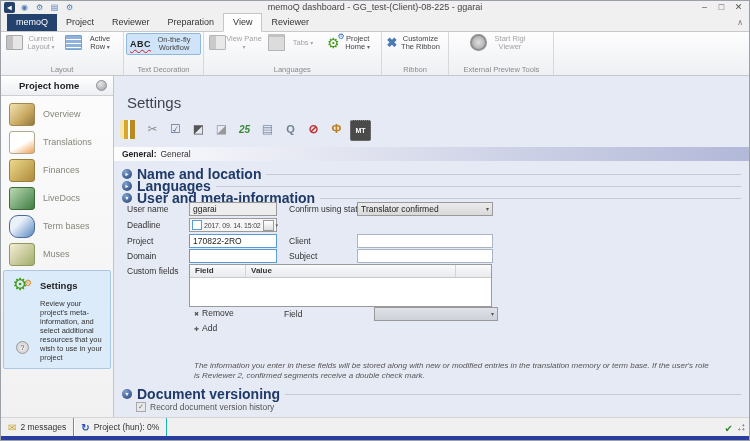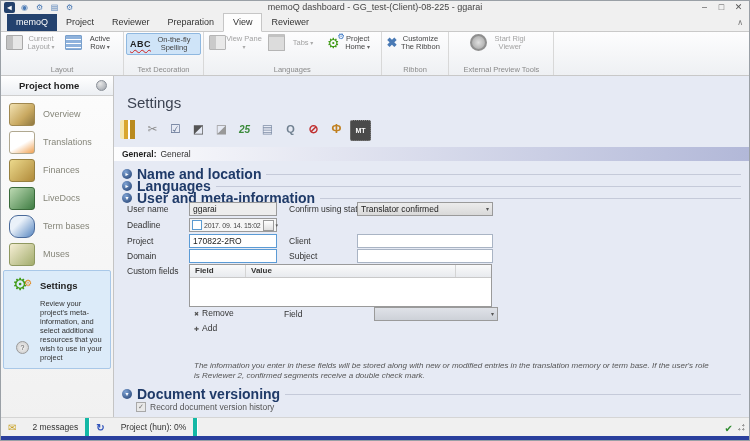--- a/index.html
+++ b/index.html
@@ -130,21 +130,21 @@
 
   .note{position:absolute;font-size:8px;font-style:italic;color:#555;line-height:9.5px;}
 
   .cb-gray{width:8px;height:8px;border:1px solid #a8a8a8;background:#e8e8e8;font-size:7px;line-height:8px;text-align:center;color:#777;flex:none;}
   .cb-gray::before{content:"\2713";}
   .record-row{position:absolute;display:flex;align-items:center;gap:4px;}
   .record-row .rr-label{font-size:8.5px;color:#555;}
 
   
   .statusbar{position:absolute;left:0;right:0;bottom:4px;height:18px;background:#f0f0f0;border-top:1px solid #d5d5d5;display:flex;align-items:stretch;}
-  .scell{display:flex;align-items:center;gap:16px;padding:0 7px;border-right:4px solid #14b8a6;box-shadow:1px 0 0 #fff;font-size:8.5px;color:#333;}
+  .scell{display:flex;align-items:center;gap:4px;padding:0 7px;border-right:1px solid #14b8a6;box-shadow:1px 0 0 #fff;font-size:8.5px;color:#333;}
   .envelope-icon::before{content:"\2709";color:#c8a021;font-size:10px;}
   .sync-icon2::before{content:"\21BB";color:#3355bb;font-size:10px;font-weight:bold;}
   .sright{margin-left:auto;display:flex;align-items:center;gap:4px;padding-right:4px;}
   .okcheck::before{content:"\2714";color:#2e8b2e;font-size:10px;}
   .grip{width:8px;height:8px;background:
     radial-gradient(circle at 80% 80%,#9a9a9a 1px,transparent 1.2px),
     radial-gradient(circle at 80% 30%,#9a9a9a 1px,transparent 1.2px),
     radial-gradient(circle at 30% 80%,#9a9a9a 1px,transparent 1.2px);}
   .bottombar{position:absolute;left:0;right:0;bottom:0;height:4px;background:#2a3f9d;}
 </style>
@@ -197,21 +197,21 @@
       </div>
       <div class="rgl">Layout</div>
     </div>
 
     <div class="rgroup">
       <div class="rbtns">
         <div class="rbtn hl">
           <span class="ricon">
               <span class="icn-abc">ABC</span>
             </span>
-          <span class="rlabel wide">On-the-fly Spelling</span>
+          <span class="rlabel wide">On-the-fly Workflow</span>
         </div>
       </div>
       <div class="rgl">Text Decoration</div>
     </div>
 
     <div class="rgroup">
       <div class="rbtns">
         <div class="rbtn disabled">
           <span class="ricon">
               <span class="icn-pane"></span>

